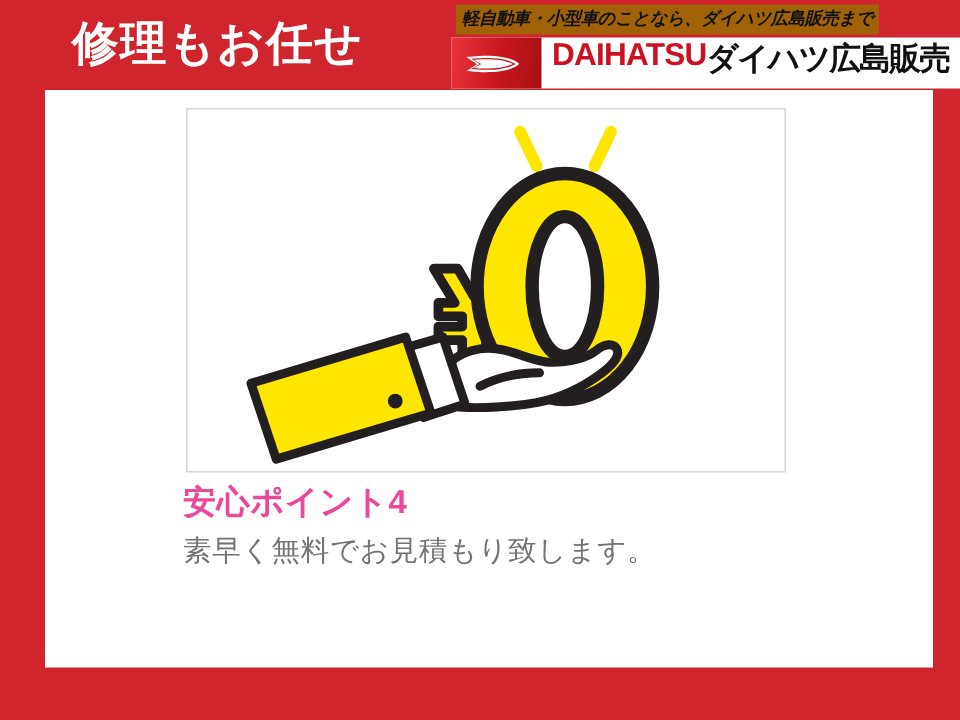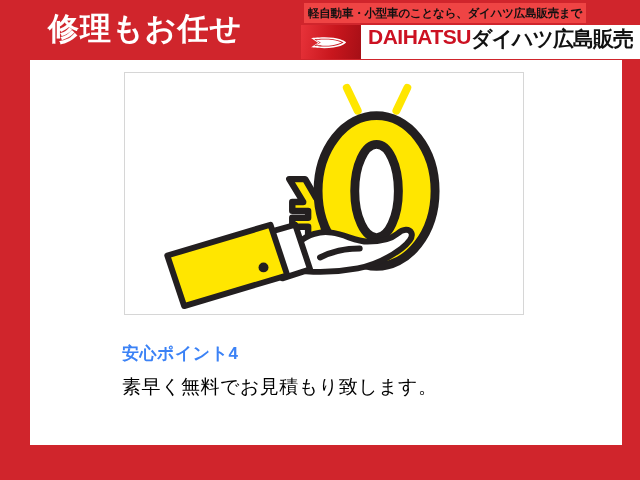--- a/index.html
+++ b/index.html
@@ -50,26 +50,27 @@
     height: 58px;
   }
 
   #logo-tagline {
     position: absolute;
     left: 3px;
     top: 1px;
     height: 20px;
     line-height: 20px;
     padding: 0 4px;
-    background: #ef4444;
+    background: #a16207;
     color: #111111;
     font-size: 11.5px;
     font-weight: bold;
     white-space: nowrap;
     letter-spacing: -0.2px;
+    font-style: italic;
   }
 
   #logo-bar {
     position: absolute;
     left: 0px;
     top: 23px;
     width: 357px;
     height: 34px;
     background: #ffffff;
     display: flex;
@@ -136,44 +137,43 @@
 
   
   #caption {
     position: absolute;
     left: 92px;
     top: 263px;
     width: 440px;
   }
 
   #caption-eyebrow {
-    font-size: 17px;
-    font-weight: bold;
-    color: #3b82f6;
+    font-size: 22px;
+    font-weight: bold;
+    color: #ec4899;
     line-height: 24px;
     letter-spacing: 0.5px;
     white-space: nowrap;
-    margin-top: 19px;
   }
 
   #caption-title {
     margin-top: 6px;
     font-size: 21px;
     font-weight: bold;
     color: #c5174b;
     line-height: 28px;
     letter-spacing: 0.5px;
     white-space: nowrap;
   }
 
   #caption-body {
     margin-top: 7px;
     font-size: 19px;
     font-weight: normal;
-    color: #000000;
+    color: #737373;
     line-height: 28px;
     letter-spacing: 0.5px;
     white-space: nowrap;
   }
 </style>
 </head>
 <body>
 
 <div id="screen">
 

